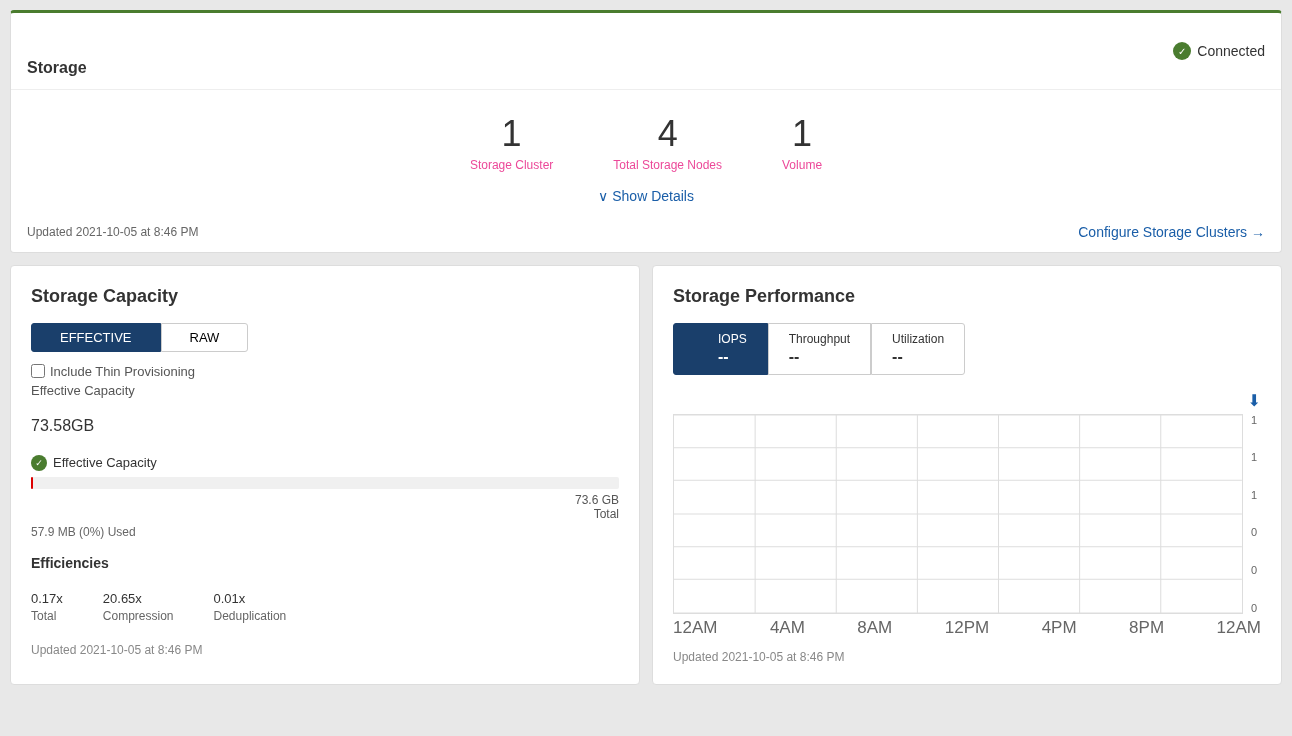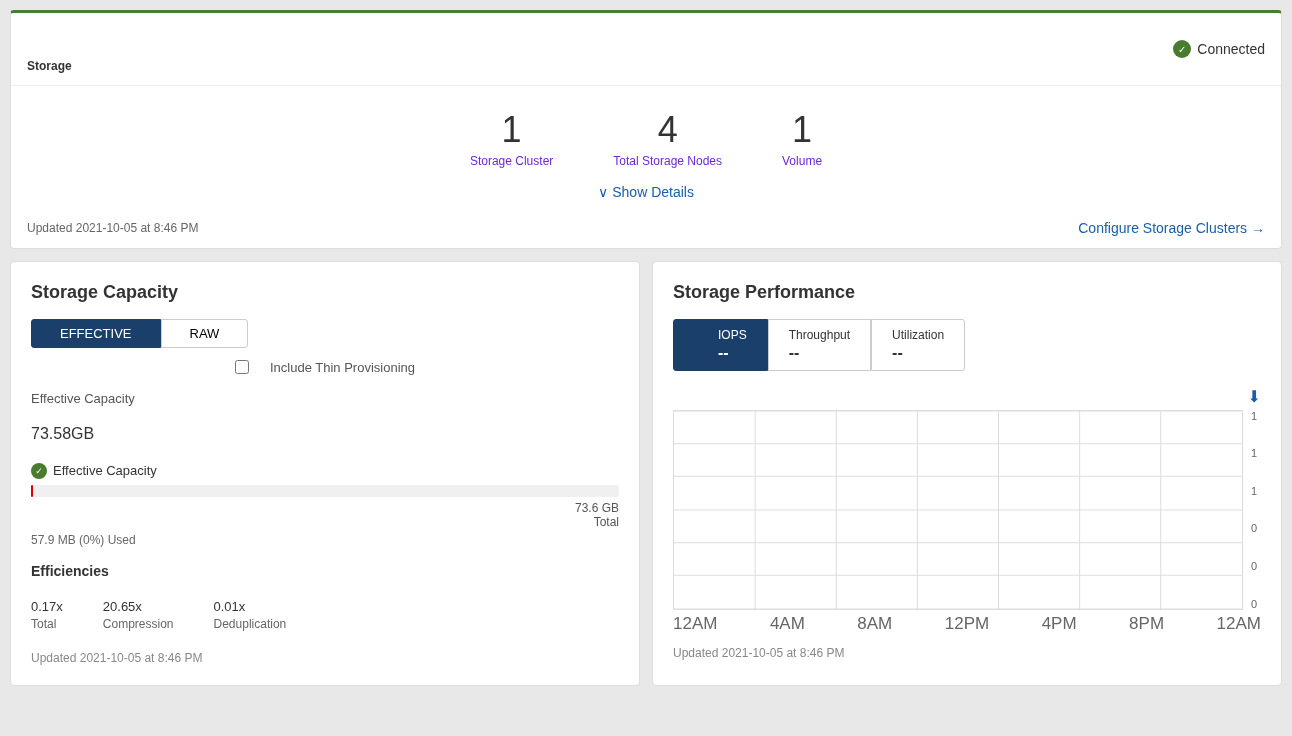--- a/index.html
+++ b/index.html
@@ -26,21 +26,21 @@
 
     .top-card-header {
       display: flex;
       justify-content: space-between;
       align-items: center;
       padding: 12px 16px;
       border-bottom: 1px solid #eee;
     }
 
     .top-card-title {
-      font-size: 12px;
+      font-size: 16px;
       font-weight: 600;
       color: #333;
       margin-top: 34px;
     }
 
     .connected-badge {
       display: flex;
       align-items: center;
       gap: 6px;
       color: #333;
@@ -72,21 +72,21 @@
 
     .stat-number {
       font-size: 36px;
       font-weight: 300;
       color: #333;
       line-height: 1.1;
     }
 
     .stat-label {
       font-size: 12px;
-      color: #6d28d9;
+      color: #ec4899;
       margin-top: 4px;
     }
 
     .show-details-row {
       text-align: center;
       padding: 8px 16px;
     }
 
     .show-details-link {
       color: #1a5ea8;
@@ -157,25 +157,24 @@
       border-radius: 3px 0 0 3px;
     }
 
     .tab-btn:last-child {
       border-radius: 0 3px 3px 0;
     }
 
     .checkbox-row {
       display: flex;
       align-items: center;
-      gap: 21px;
-      margin-bottom: 16px;
+      gap: 5px;
+      margin-bottom: 4px;
       font-size: 13px;
       color: #555;
-      justify-content: center;
     }
 
     .checkbox-row input[type="checkbox"] {
       width: 14px;
       height: 14px;
     }
 
     .capacity-label {
       font-size: 13px;
       color: #555;

